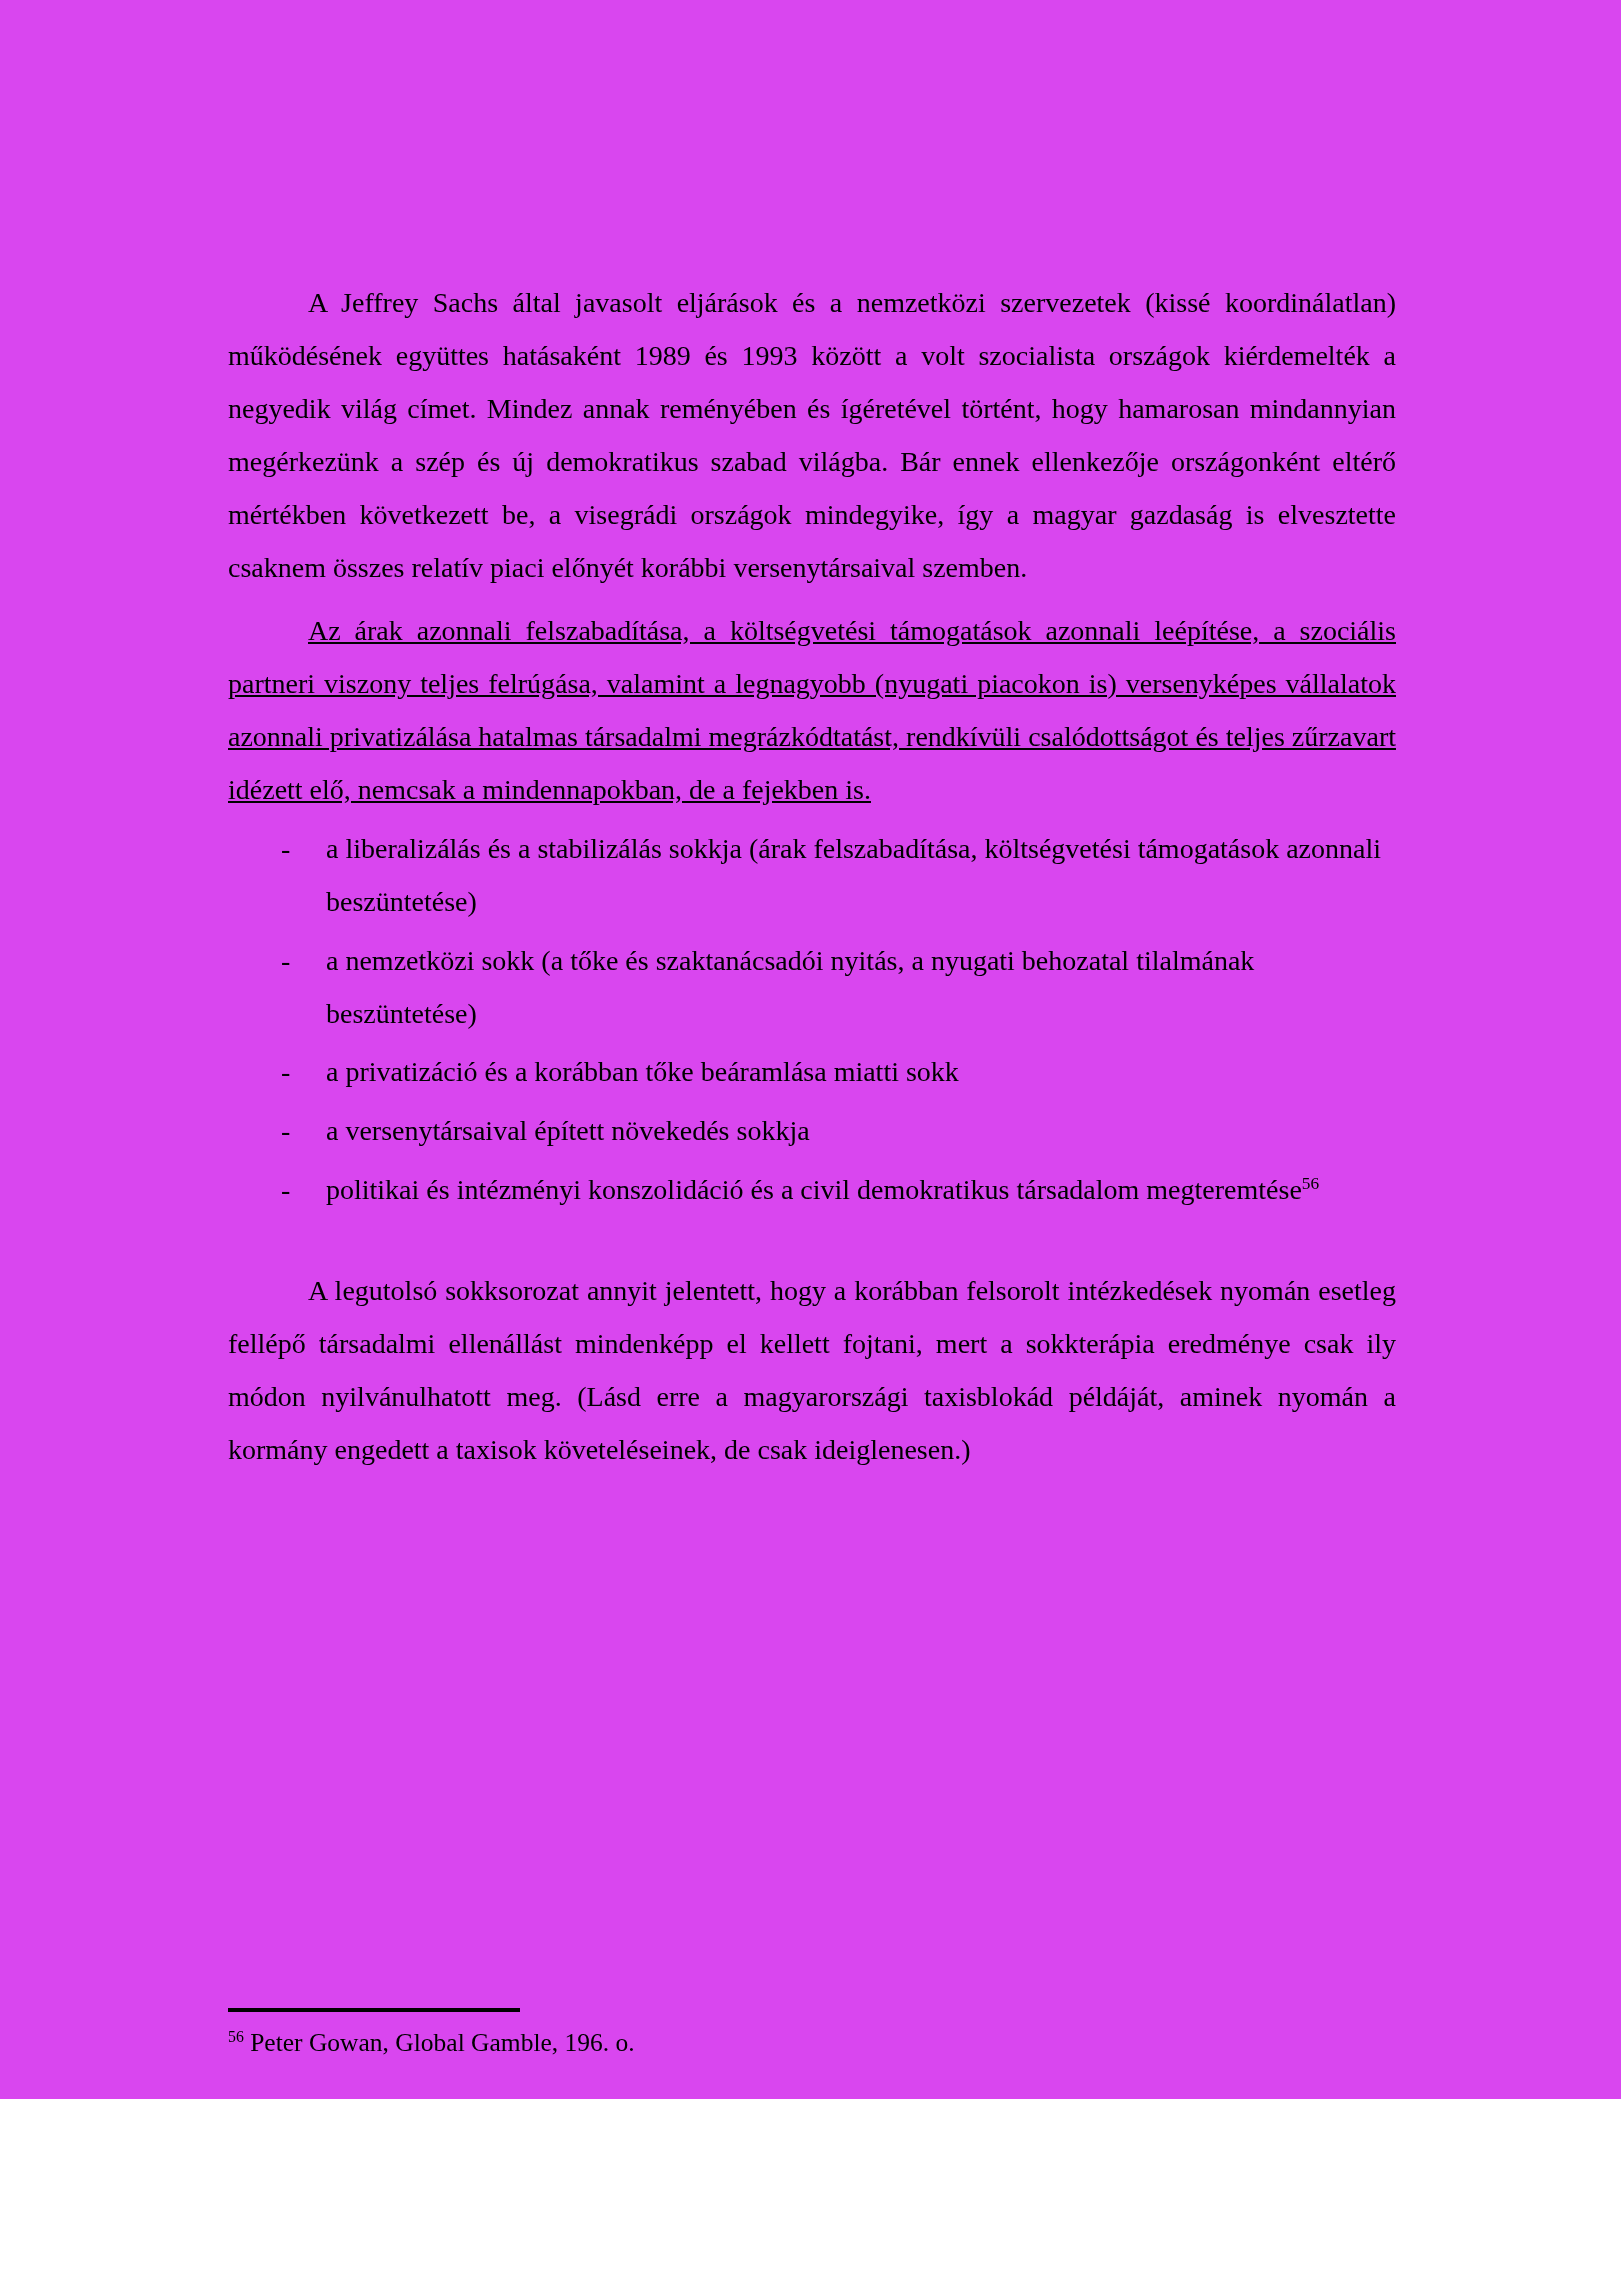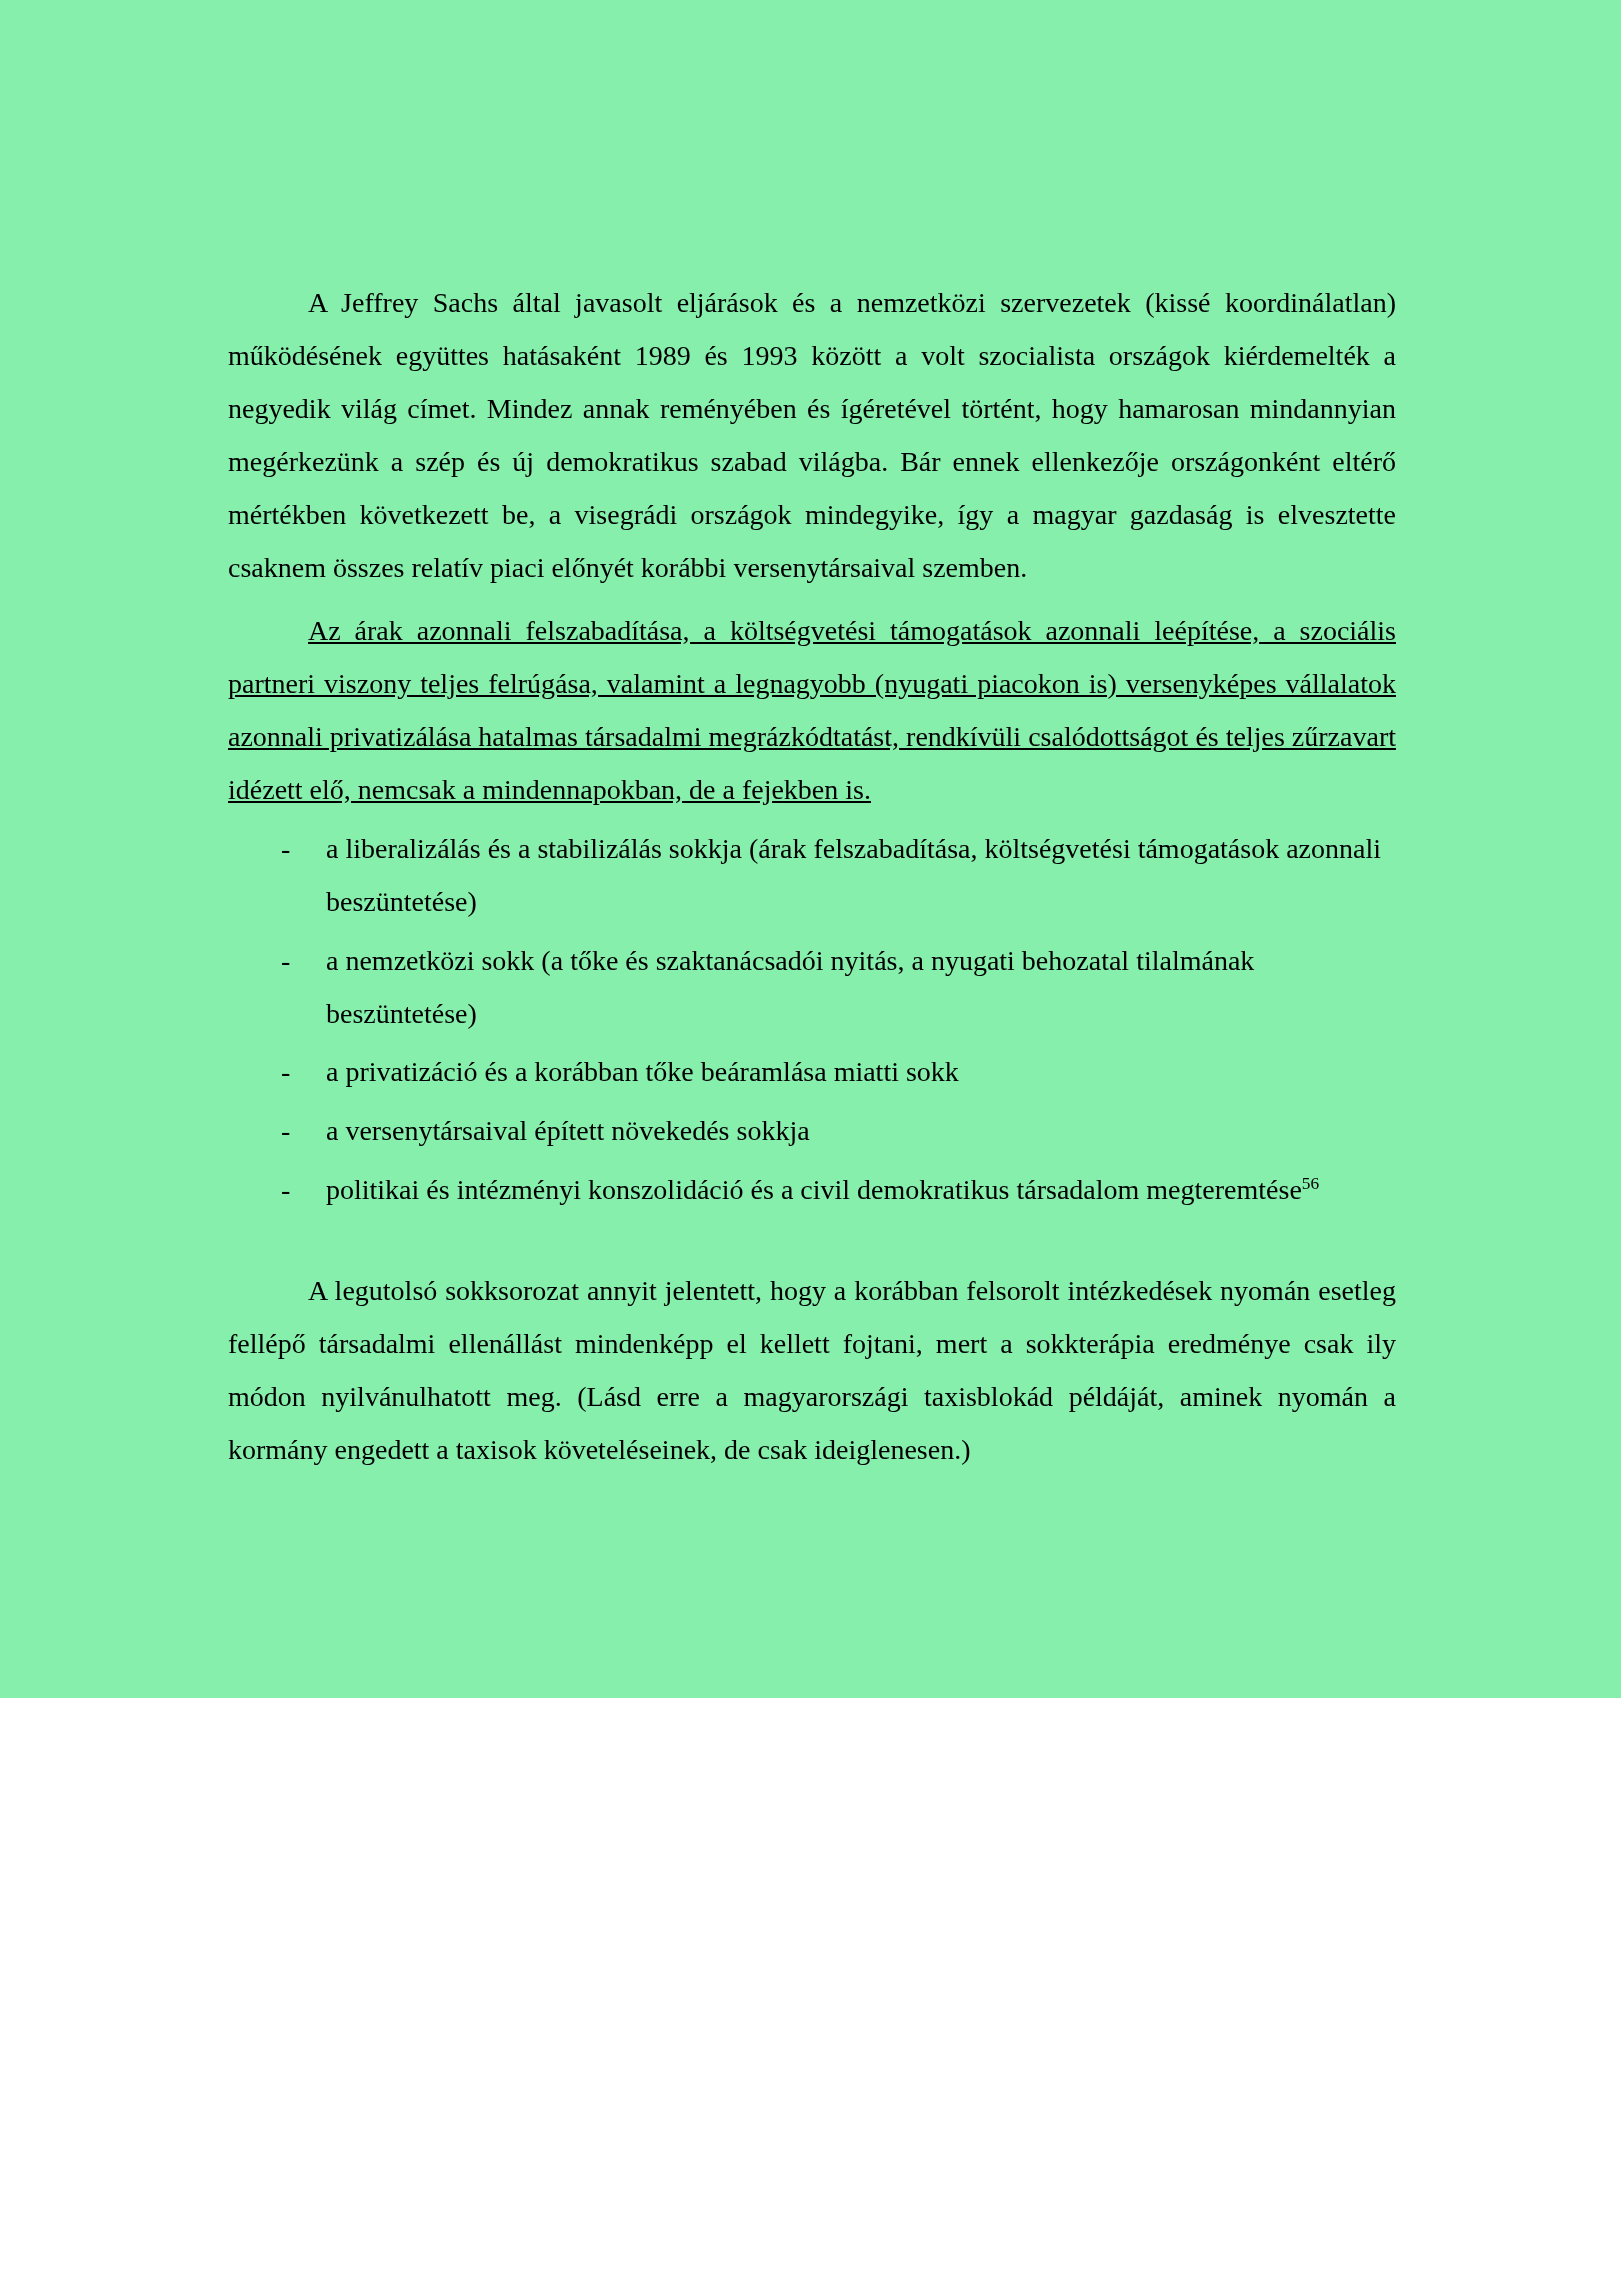--- a/index.html
+++ b/index.html
@@ -3,22 +3,22 @@
 <meta charset="utf-8">
 <style>
   html, body {
     margin: 0;
     padding: 0;
     background: #ffffff;
   }
   .page {
     position: relative;
     width: 1621px;
-    height: 1698px;
-    background: #86efac;
+    height: 2099px;
+    background: #d946ef;
     color: #000000;
     font-family: "Liberation Serif", serif;
     overflow: hidden;
   }
   .content {
     position: absolute;
     left: 228px;
     top: 276px;
     width: 1168px;
     font-size: 28px;
@@ -114,18 +114,19 @@
       </li>
     </ul>
 
     <p class="para p4">A legutolsó sokksorozat annyit jelentett, hogy a korábban felsorolt intézkedések nyomán esetleg fellépő társadalmi ellenállást mindenképp el kellett fojtani, mert a sokkterápia eredménye csak ily módon nyilvánulhatott meg. (Lásd erre a magyarországi taxisblokád példáját, aminek nyomán a kormány engedett a taxisok követeléseinek, de csak ideiglenesen.)</p>
 
 
   </div>
 
   <div class="footnote-block">
     <div class="footnote-rule"></div>
+    <div class="footnote-text"><sup>56</sup><span> Peter Gowan, Global Gamble, 196. o.</span></div>
   </div>
 
   <div class="page-number">94</div>
 
 </div>
 
 
 </body></html>

